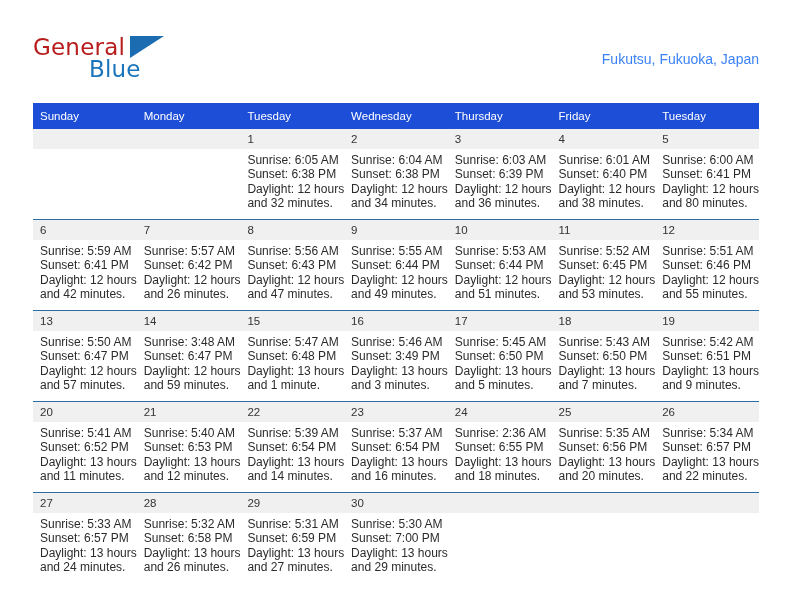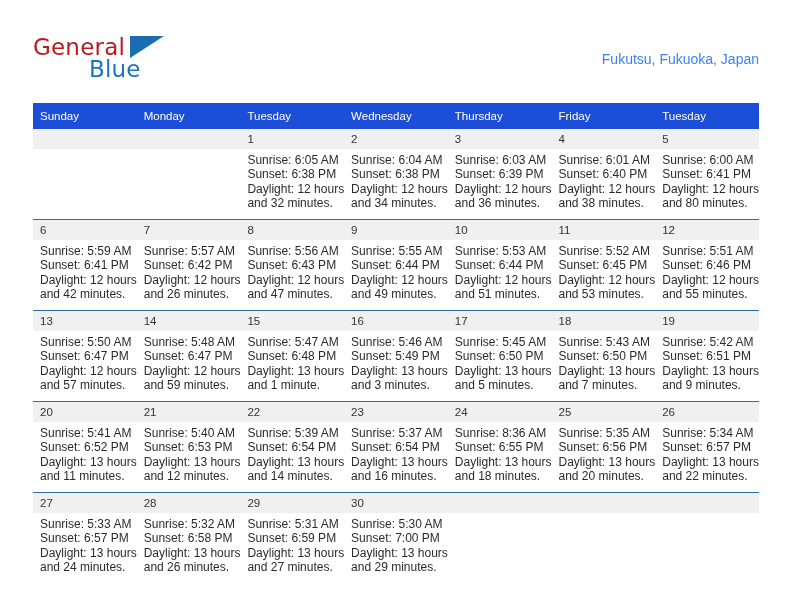--- a/index.html
+++ b/index.html
@@ -302,40 +302,40 @@
               <div class="info">
                 <div>Sunrise: 5:50 AM</div>
                 <div>Sunset: 6:47 PM</div>
                 <div>Daylight: 12 hours</div>
                 <div>and 57 minutes.</div>
               </div>
             </td>
             <td class="day">
               <div class="daynum">14</div>
               <div class="info">
-                <div>Sunrise: 5:48 AM</div>
+                <div>Sunrise: 3:48 AM</div>
                 <div>Sunset: 6:47 PM</div>
                 <div>Daylight: 12 hours</div>
                 <div>and 59 minutes.</div>
               </div>
             </td>
             <td class="day">
               <div class="daynum">15</div>
               <div class="info">
                 <div>Sunrise: 5:47 AM</div>
                 <div>Sunset: 6:48 PM</div>
                 <div>Daylight: 13 hours</div>
                 <div>and 1 minute.</div>
               </div>
             </td>
             <td class="day">
               <div class="daynum">16</div>
               <div class="info">
                 <div>Sunrise: 5:46 AM</div>
-                <div>Sunset: 5:49 PM</div>
+                <div>Sunset: 3:49 PM</div>
                 <div>Daylight: 13 hours</div>
                 <div>and 3 minutes.</div>
               </div>
             </td>
             <td class="day">
               <div class="daynum">17</div>
               <div class="info">
                 <div>Sunrise: 5:45 AM</div>
                 <div>Sunset: 6:50 PM</div>
                 <div>Daylight: 13 hours</div>
@@ -394,21 +394,21 @@
               <div class="info">
                 <div>Sunrise: 5:37 AM</div>
                 <div>Sunset: 6:54 PM</div>
                 <div>Daylight: 13 hours</div>
                 <div>and 16 minutes.</div>
               </div>
             </td>
             <td class="day">
               <div class="daynum">24</div>
               <div class="info">
-                <div>Sunrise: 8:36 AM</div>
+                <div>Sunrise: 2:36 AM</div>
                 <div>Sunset: 6:55 PM</div>
                 <div>Daylight: 13 hours</div>
                 <div>and 18 minutes.</div>
               </div>
             </td>
             <td class="day">
               <div class="daynum">25</div>
               <div class="info">
                 <div>Sunrise: 5:35 AM</div>
                 <div>Sunset: 6:56 PM</div>

